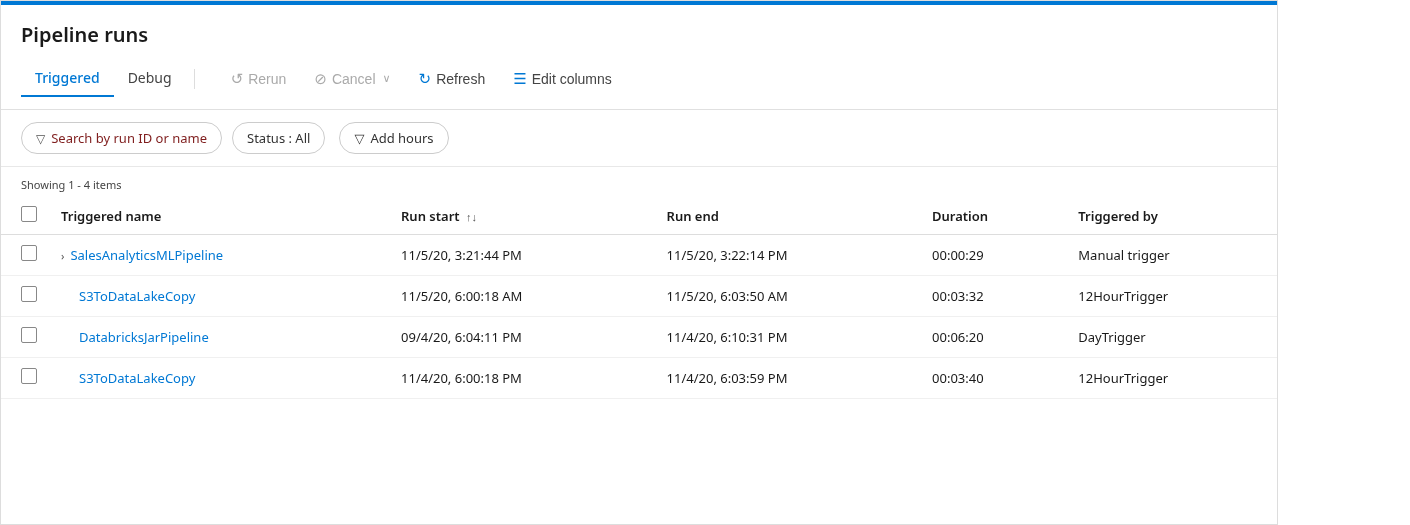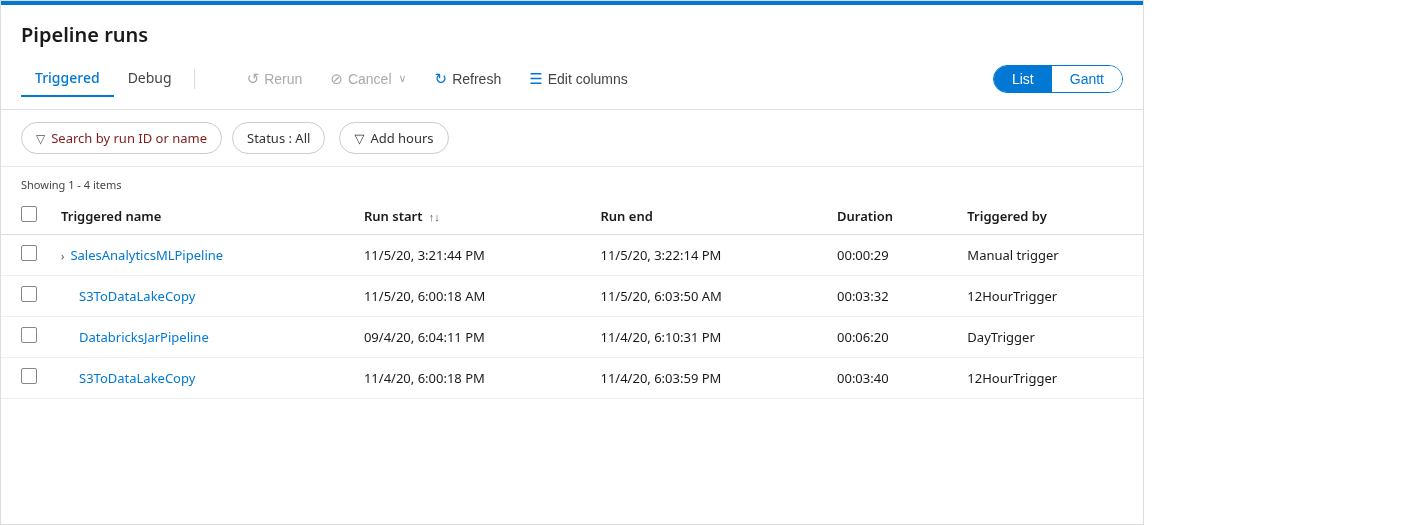--- a/index.html
+++ b/index.html
@@ -3,21 +3,21 @@
   <meta charset="utf-8">
   <style>
     * { box-sizing: border-box; margin: 0; padding: 0; }
     body {
       font-family: 'Segoe UI', system-ui, -apple-system, sans-serif;
       font-size: 14px;
       background: #fff;
       color: #1a1a1a;
     }
     .page-container {
-      width: 1144px;
+      width: 1278px;
       min-height: 525px;
       border: 1px solid #ddd;
       background: #fff;
       padding: 0;
       overflow: hidden;
     }
     .top-bar {
       height: 4px;
       background: #0078d4;
     }
@@ -27,21 +27,21 @@
     }
     .header h1 {
       font-size: 20px;
       font-weight: 600;
       color: #1a1a1a;
       margin-bottom: 12px;
     }
     .toolbar {
       display: flex;
       align-items: center;
-      gap: 16px;
+      gap: 0;
     }
     .tab-group {
       display: flex;
       align-items: center;
       margin-right: 16px;
     }
     .tab {
       padding: 8px 14px;
       font-size: 14px;
       cursor: pointer;
@@ -258,24 +258,20 @@
         <button class="toolbar-btn">
           <span class="icon">↻</span>
           <span>Refresh</span>
         </button>
 
         <button class="toolbar-btn">
           <span class="icon">☰</span>
           <span>Edit columns</span>
         </button>
 
-        <div class="view-toggle">
-          <button class="view-btn active">List</button>
-          <button class="view-btn inactive">Gantt</button>
-        </div>
       </div>
     </div>
   </div>
 
   <div class="filters-row">
     <div class="filter-pill">
       <span class="filter-icon">▽</span>
       <span style="color:#7f1d1d;">Search by run ID or name</span>
     </div>
 

